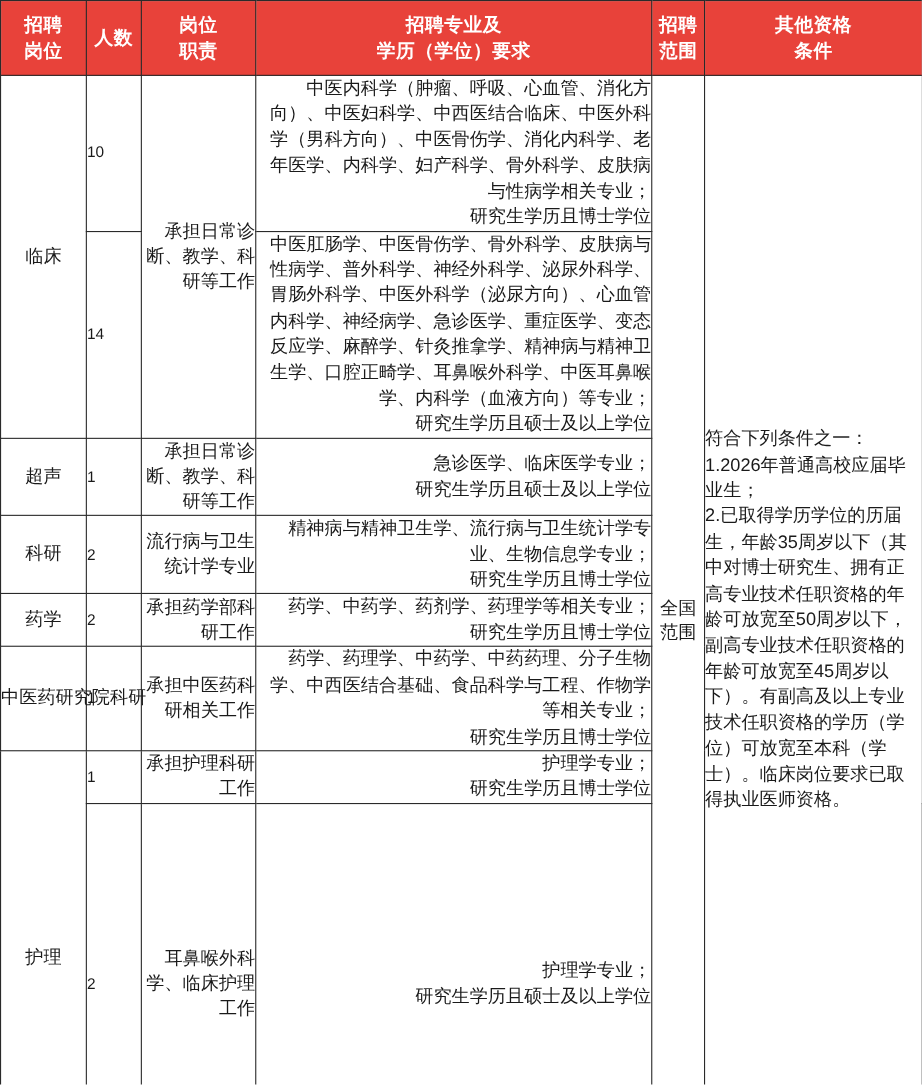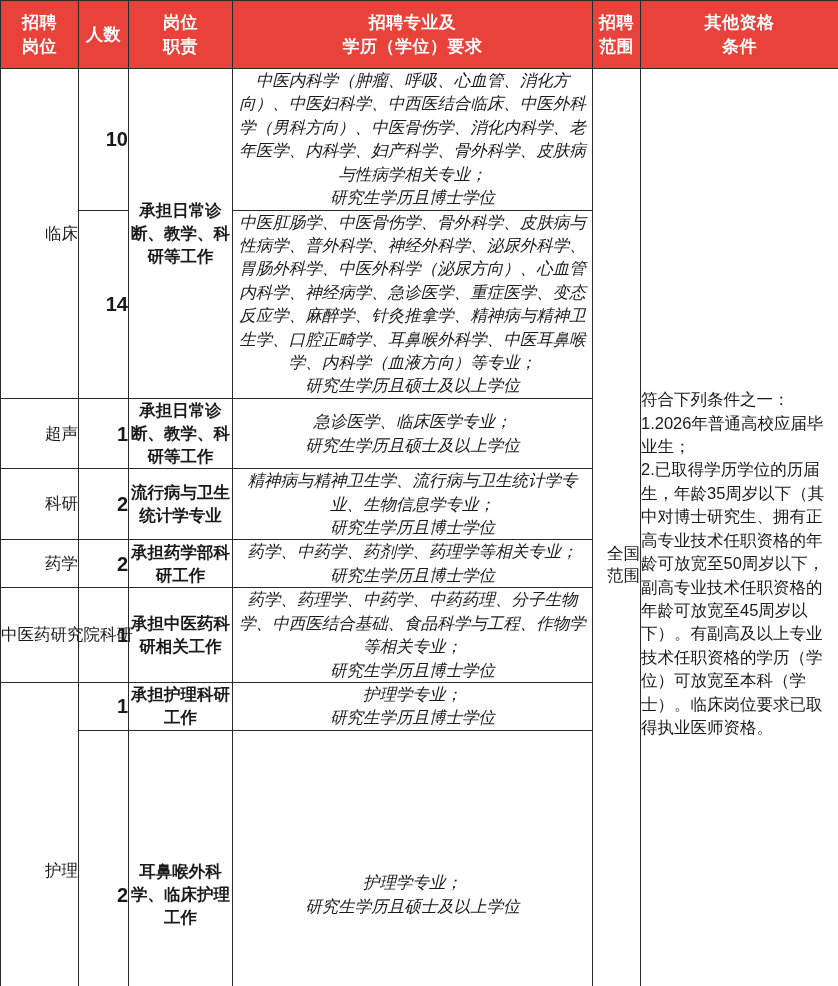--- a/index.html
+++ b/index.html
@@ -46,36 +46,33 @@
     font-size: 16.5px;
     line-height: 1.40;
     color: #1a1a1a;
   }
   td.c-post {
     text-align: center;
     padding: 2px 1px;
     line-height: 1.32;
   }
   td.c-num {
+    text-align: left;
+    font-size: 14px;
+  }
+  td.c-duty {
     text-align: right;
-    font-size: 20px;
-    font-weight: bold;
-  }
-  td.c-duty {
-    text-align: center;
     padding: 5px 4px 5px 6px;
     line-height: 1.40;
-    font-weight: bold;
   }
   td.c-major {
-    text-align: center;
+    text-align: right;
     padding: 6px 6px 6px 7px;
     line-height: 1.42;
     vertical-align: middle;
-    font-style: italic;
   }
   td.c-scope {
     text-align: center;
     padding: 2px;
     line-height: 1.34;
   }
   td.c-other {
     text-align: left;
     padding: 6px 5px 6px 7px;
     line-height: 1.42;
@@ -84,21 +81,20 @@
   td.c-other.top-al {
     vertical-align: middle;
   }
   .ln {
     display: block;
     white-space: pre-wrap;
     word-break: break-all;
   }
   .c-scope .ln, .c-post .ln {
     word-break: keep-all;
-    text-align: right;
   }
 </style>
 <style>
     #recruit-table thead th { background: #E8423A; color: #FFFFFF; }
     #recruit-table td, #recruit-table th { border-color: #2A2A2A; }
     #recruit-table td { color: #1A1A1A; }
   </style></head>
 <body>
 
 <table id="recruit-table">

